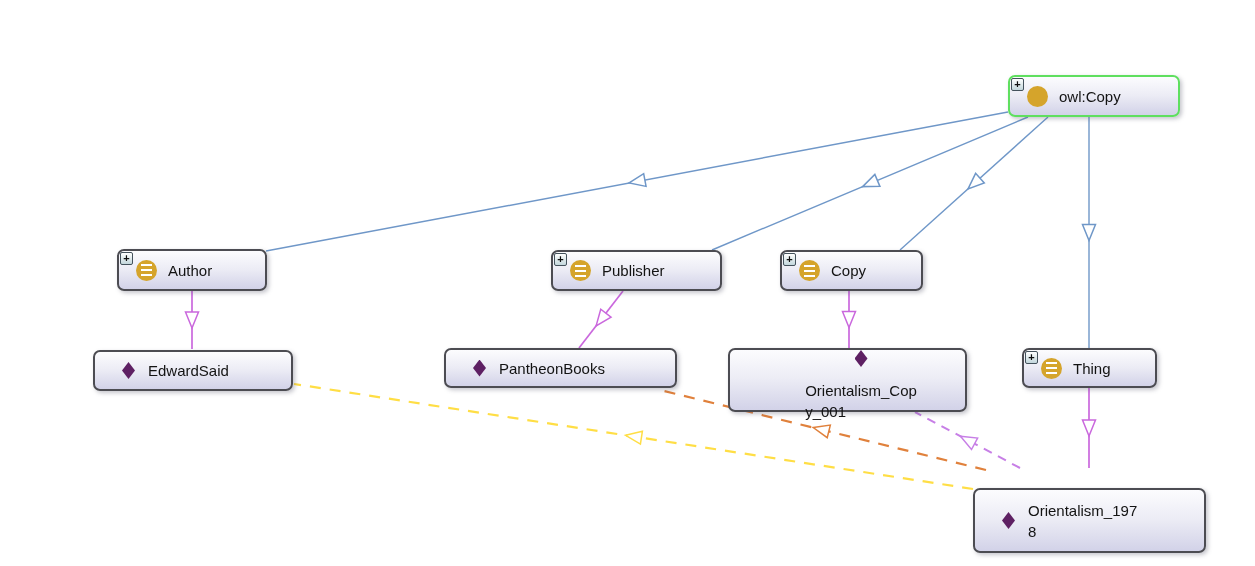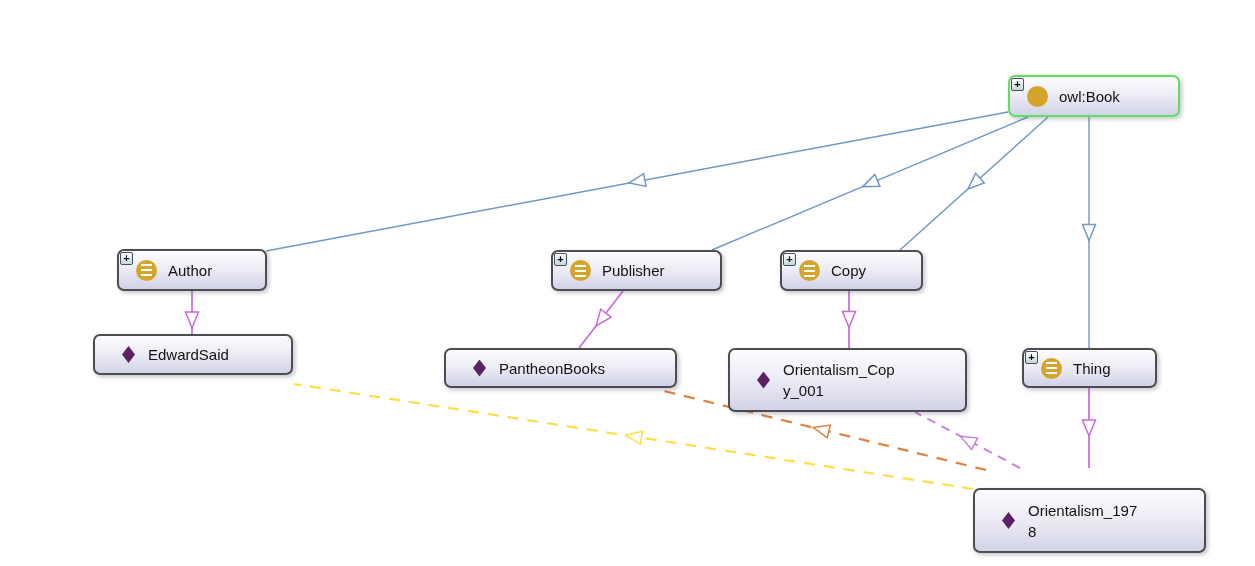--- a/index.html
+++ b/index.html
@@ -64,21 +64,21 @@
       <line x1="973" y1="489" x2="294" y2="384" stroke="#ffde45" stroke-width="2.2" stroke-dasharray="11 9"></line>
       <polygon points="625.593971050439,435.2774182036761 642.3993766590742,431.2989332748055 640.4126812400478,444.14623031784225" fill="#ffffff" stroke="#ffde45" stroke-width="1.5"></polygon>
       <line x1="986" y1="470" x2="656" y2="389" stroke="#e0813c" stroke-width="2.2" stroke-dasharray="11 9"></line>
       <polygon points="813.230621676387,427.59297077511314 830.3188395688335,425.0944093369513 827.2199170783924,437.7196491128224" fill="#ffffff" stroke="#e0813c" stroke-width="1.5"></polygon>
       <line x1="1020" y1="468" x2="915" y2="412" stroke="#c77fe6" stroke-width="2" stroke-dasharray="9 7"></line>
       <polygon points="960.4411764705883,436.2352941176471 977.6176470588234,438.02941176470586 971.5,449.5" fill="#ffffff" stroke="#c77fe6" stroke-width="1.5"></polygon>
     </svg>
 <div class="node class-node selected" style="left: 1008px; top: 75px; width: 172px; height: 42px;">
       <div class="plus-btn">+</div>
       <span class="circle-icon"></span>
-      <span class="node-label">owl:Book</span>
+      <span class="node-label">owl:Copy</span>
     </div>
     <div class="node class-node" style="left: 117px; top: 249px; width: 150px; height: 42px;">
       <div class="plus-btn">+</div>
       <span class="circle-icon">
         <span class="bars"></span>
       </span>
       <span class="node-label">Author</span>
     </div>
     <div class="node class-node" style="left: 551px; top: 250px; width: 171px; height: 41px;">
       <div class="plus-btn">+</div>
@@ -87,29 +87,29 @@
       </span>
       <span class="node-label">Publisher</span>
     </div>
     <div class="node class-node" style="left: 780px; top: 250px; width: 143px; height: 41px;">
       <div class="plus-btn">+</div>
       <span class="circle-icon">
         <span class="bars"></span>
       </span>
       <span class="node-label">Copy</span>
     </div>
-    <div class="node instance-node" style="left: 93px; top: 334px; width: 200px; height: 41px;">
+    <div class="node instance-node" style="left: 93px; top: 350px; width: 200px; height: 41px;">
       <span class="diamond-icon"></span>
       <span class="node-label">EdwardSaid</span>
     </div>
     <div class="node instance-node" style="left: 444px; top: 348px; width: 233px; height: 40px;">
       <span class="diamond-icon"></span>
       <span class="node-label">PantheonBooks</span>
     </div>
-    <div class="node instance-node" style="left: 728px; top: 348px; width: 239px; height: 64px;">
+    <div class="node instance-node" style="left: 728px; top: 348px; width: 239px; height: 64px; flex-direction: column;">
       <span class="diamond-icon"></span>
       <span class="node-label">Orientalism_Cop
 y_001</span>
     </div>
     <div class="node class-node" style="left: 1022px; top: 348px; width: 135px; height: 40px;">
       <div class="plus-btn">+</div>
       <span class="circle-icon">
         <span class="bars"></span>
       </span>
       <span class="node-label">Thing</span>

